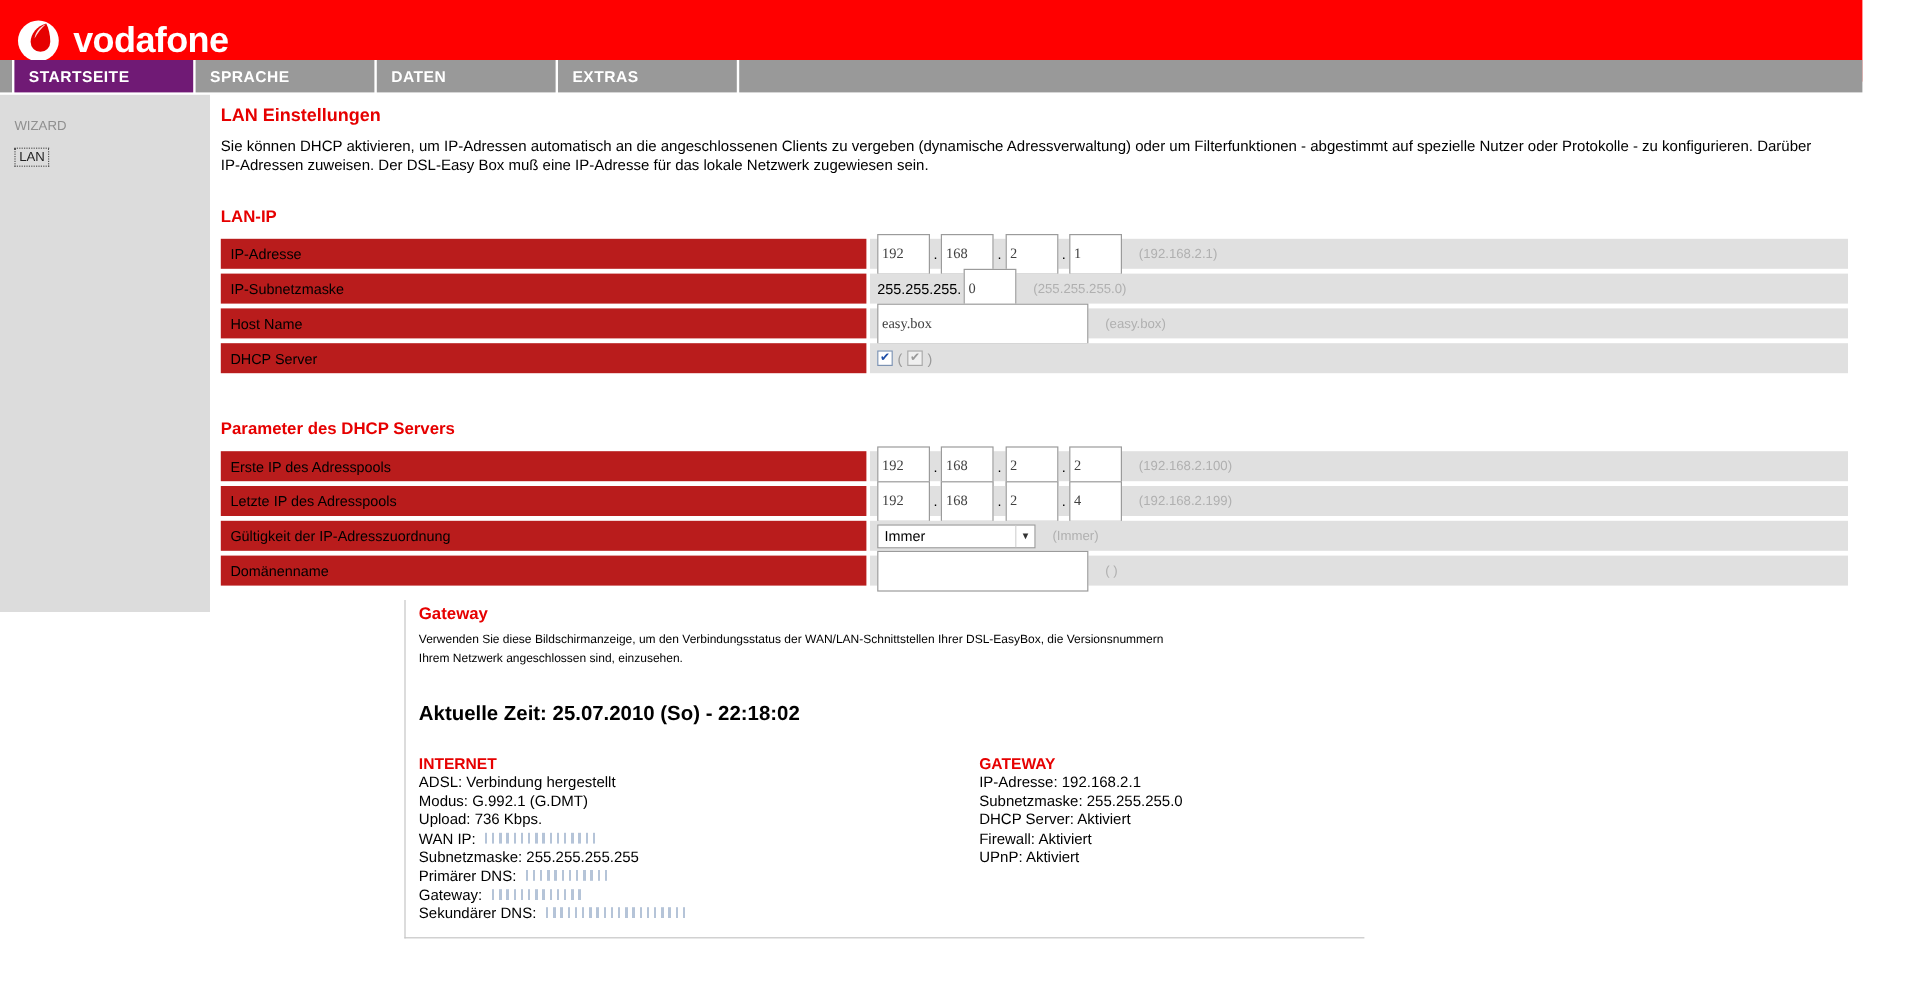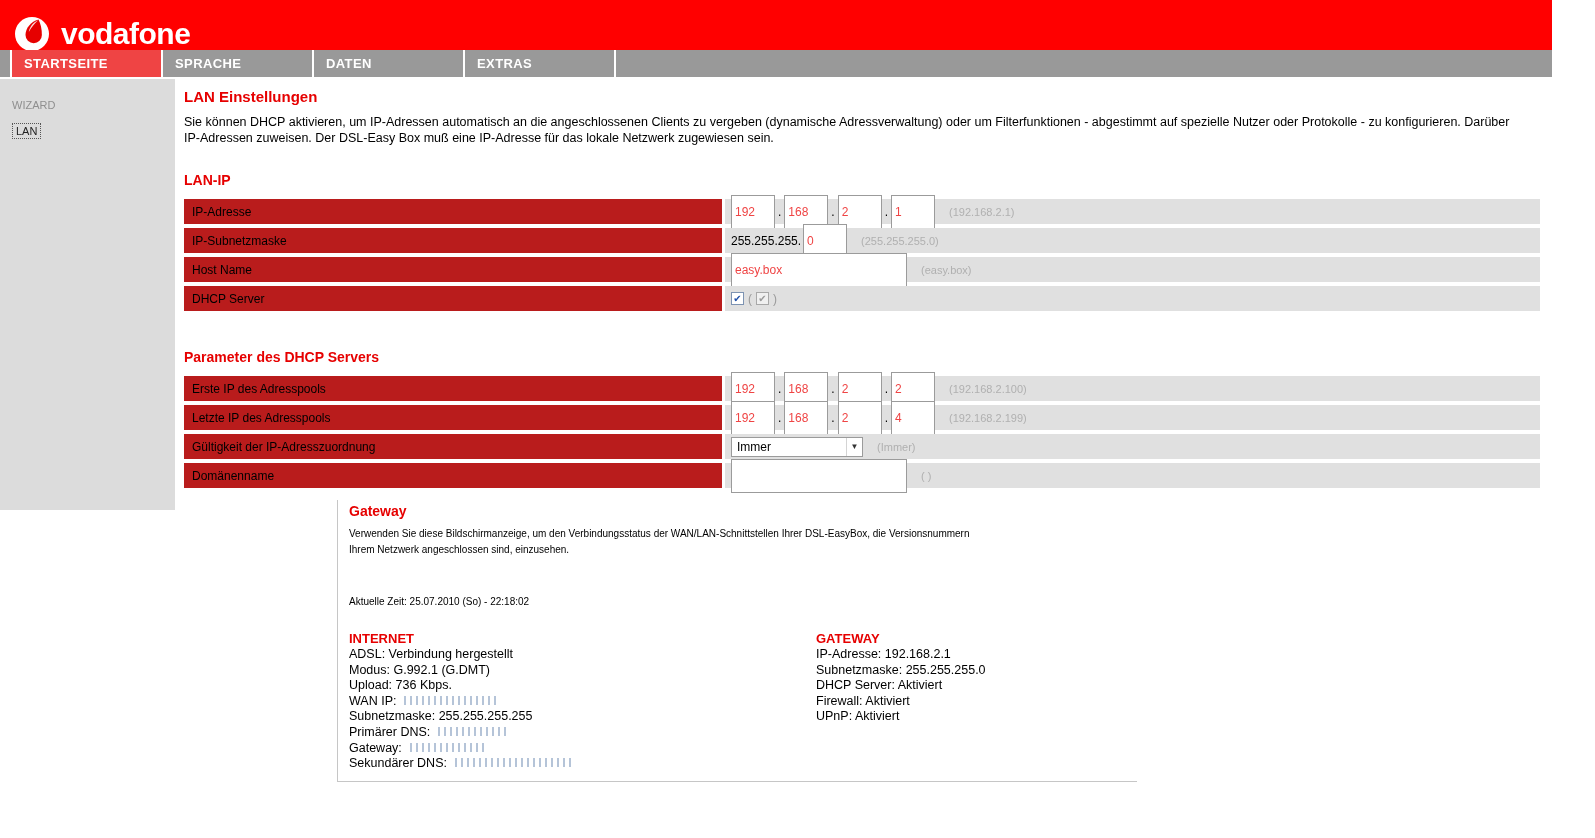--- a/index.html
+++ b/index.html
@@ -24,21 +24,21 @@
   .tabbar {
     position:absolute; left:0; top:50px; width:1552px; height:27px;
     display:flex; gap:2px; background:#fff;
   }
   .tab-stub { width:10px; background:#999999; }
   .tab {
     width:149px; background:#999999; color:#ffffff;
     font-size:13px; font-weight:bold; letter-spacing:0.4px;
     display:flex; align-items:center; padding-left:12px; cursor:pointer;
   }
-  .tab.active { background:#ef4444; }
+  .tab.active { background:#701a75; }
   .tab-fill { flex:1; background:#999999; }
 
   
   .sidebar {
     position:absolute; left:0; top:79px; width:175px; height:431px;
     background:#dcdcdc; padding:20px 0 0 12px; font-size:11px;
   }
   .side-wizard { color:#8f8f8f; margin-bottom:12px; cursor:pointer; }
   .side-lan {
     display:inline-block; border:1px dotted #555; padding:1px 3px;
@@ -58,21 +58,21 @@
   .cell-l {
     width:538px; background:#b91c1c; display:flex; align-items:center;
     padding-left:8px; font-size:12px; margin-right:3px;
   }
   .cell-r {
     width:815px; background:#e0e0e0; display:flex; align-items:center;
     padding-left:6px; font-size:12px;
   }
   .ip-input, .txt-input {
     height:34px; border:1px solid #9b9b9b; font-size:12px; padding:1px 3px;
-    font-family:Liberation Sans, sans-serif; background:#fff; color:#ef4444;
+    font-family:Liberation Serif, serif; background:#fff; color:#404040;
   }
   .ip-input { width:44px; }
   .txt-input { width:176px; }
   .dot { margin:0 3px; font-size:12px; }
   .prefix { font-size:12px; margin-right:2px; }
   .hint { color:#b0b0b0; font-size:11px; margin-left:14px; white-space:nowrap; }
 
   .cb {
     width:13px; height:13px; border:1px solid #7d93b2; background:#fff;
     display:inline-flex; align-items:center; justify-content:center;
@@ -94,21 +94,21 @@
   }
 
   
   .status {
     position:absolute; left:337px; top:500px; width:800px; height:282px;
     border-left:1px solid #c6c6c6; border-bottom:1px solid #c6c6c6;
     padding:3px 0 0 11px; overflow:hidden;
   }
   .status-title { color:#e60000; font-size:14px; font-weight:bold; }
   .sdesc { font-size:10px; line-height:16px; white-space:nowrap; margin-top:7px; }
-  .stime { font-size:10px; font-weight:normal; margin-top:38px; }
+  .stime { font-size:17px; font-weight:bold; margin-top:27px; }
   .cols { display:flex; margin-top:24px; }
   .col-internet { width:467px; }
   .col-gateway { flex:1; }
   .col-head { color:#e60000; font-size:13px; font-weight:bold; margin-bottom:1px; }
   .sline { font-size:12.5px; line-height:15.6px; white-space:nowrap; }
   .redact {
     display:inline-block; height:9px; margin-left:8px; opacity:.85;
     background:repeating-linear-gradient(90deg,#a9bad2 0 2px, rgba(169,186,210,0) 2px 6px);
     filter:blur(.5px);
   }

